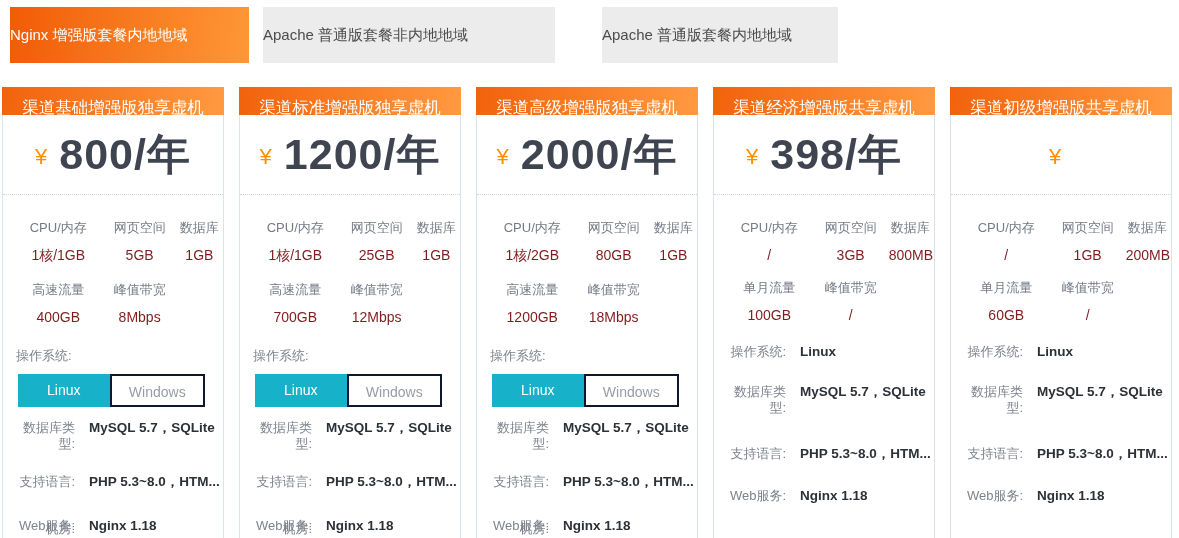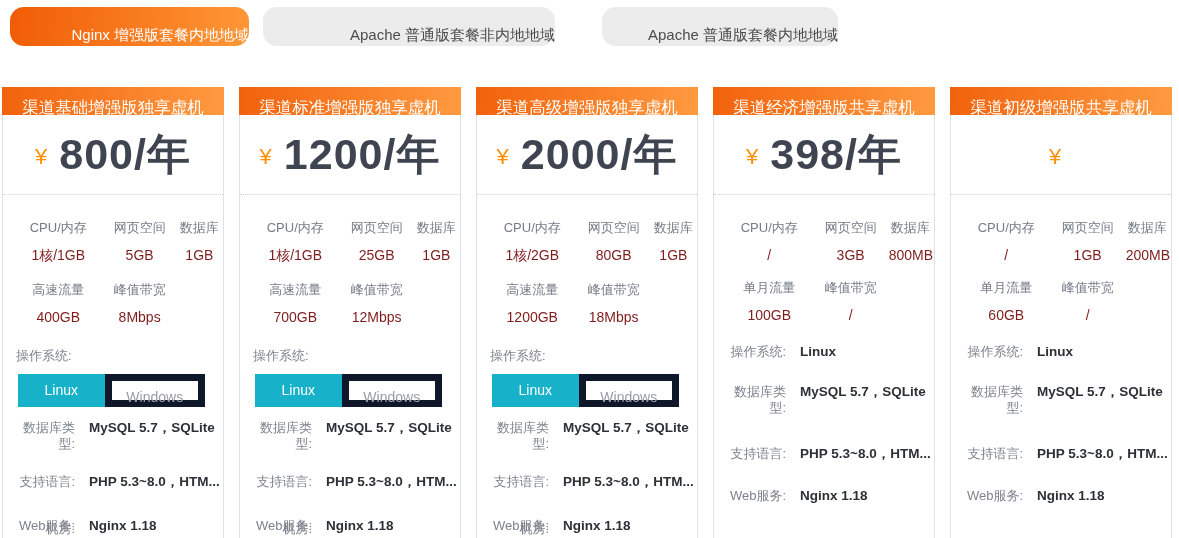--- a/index.html
+++ b/index.html
@@ -4,24 +4,23 @@
 <style>
   html,body{margin:0;padding:0;background:#fff;}
   body{
     width:1179px;height:538px;overflow:hidden;position:relative;
     font-family:"Liberation Sans","DejaVu Sans",sans-serif;
     -webkit-font-smoothing:antialiased;
   }
   
   .tabs{position:absolute;top:7px;left:0;height:56px;width:1179px;}
   .tab{
-    position:absolute;top:0;height:39px;line-height:56px;text-align:right;
+    position:absolute;top:0;height:56px;line-height:56px;text-align:left;
     font-size:15px;color:#4c4c4c;background:#ececec;cursor:pointer;
     white-space:nowrap;
-    border-radius:14px;
   }
   .tab.active{
     background:linear-gradient(95deg,#f15c06 0%,#ff9736 100%);
     color:#fff;
   }
   .tab:nth-child(1){left:10px;width:239px;}
   .tab:nth-child(2){left:263px;width:292px;}
   .tab:nth-child(3){left:602px;width:236px;}
   .tab:nth-child(4){left:863px;width:313px;}
   
@@ -51,21 +50,21 @@
   .spec-label{font-size:13px;color:#757b86;margin-bottom:10px;white-space:nowrap;}
   .spec-value{font-size:14px;color:#7f1d1d;white-space:nowrap;}
   
   .os-label{margin:22px 0 0 13px;font-size:13px;color:#7d828c;}
   .toggle{display:flex;width:187px;margin:9px 0 0 15px;}
   .toggle-opt{
     flex:1;height:33px;line-height:33px;text-align:center;font-size:14px;
     box-sizing:border-box;cursor:pointer;
   }
   .toggle-opt.sel{background:#17b1ca;color:#fff;}
-  .toggle-opt.unsel{background:#fff;border:7px solid #0f172a;color:#989da4;}
+  .toggle-opt.unsel{background:#fff;border:2px solid #0f172a;color:#989da4;}
   
   .detail-row{display:flex;align-items:flex-start;padding-left:8px;}
   .d-label{
     width:64px;flex:0 0 64px;text-align:right;font-size:13px;color:#7d828c;
     line-height:16px;
   }
   .d-value{
     margin-left:14px;font-size:13.5px;font-weight:bold;color:#2c3137;
     line-height:16px;white-space:nowrap;overflow:hidden;max-width:140px;
   }

